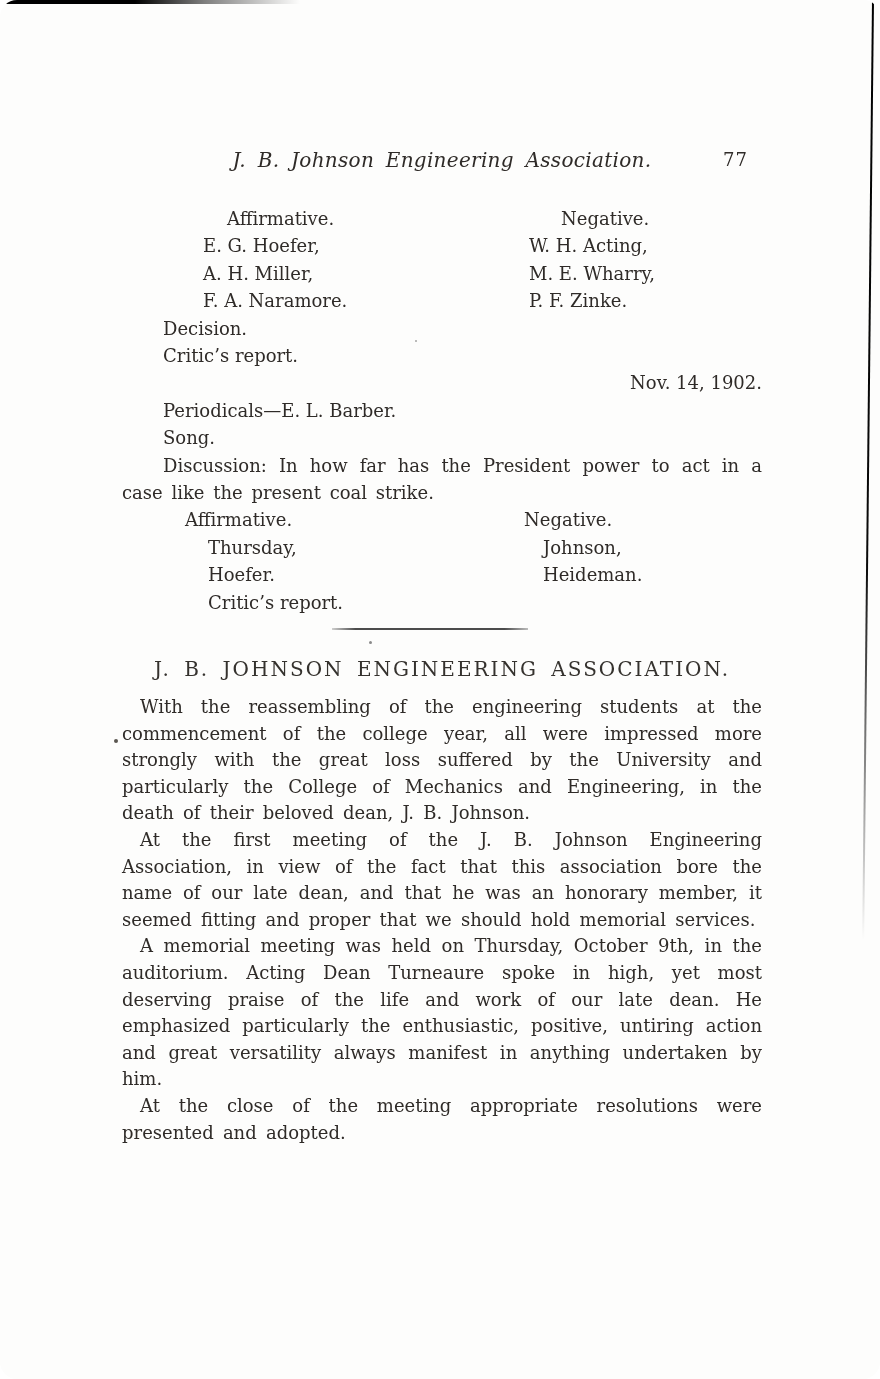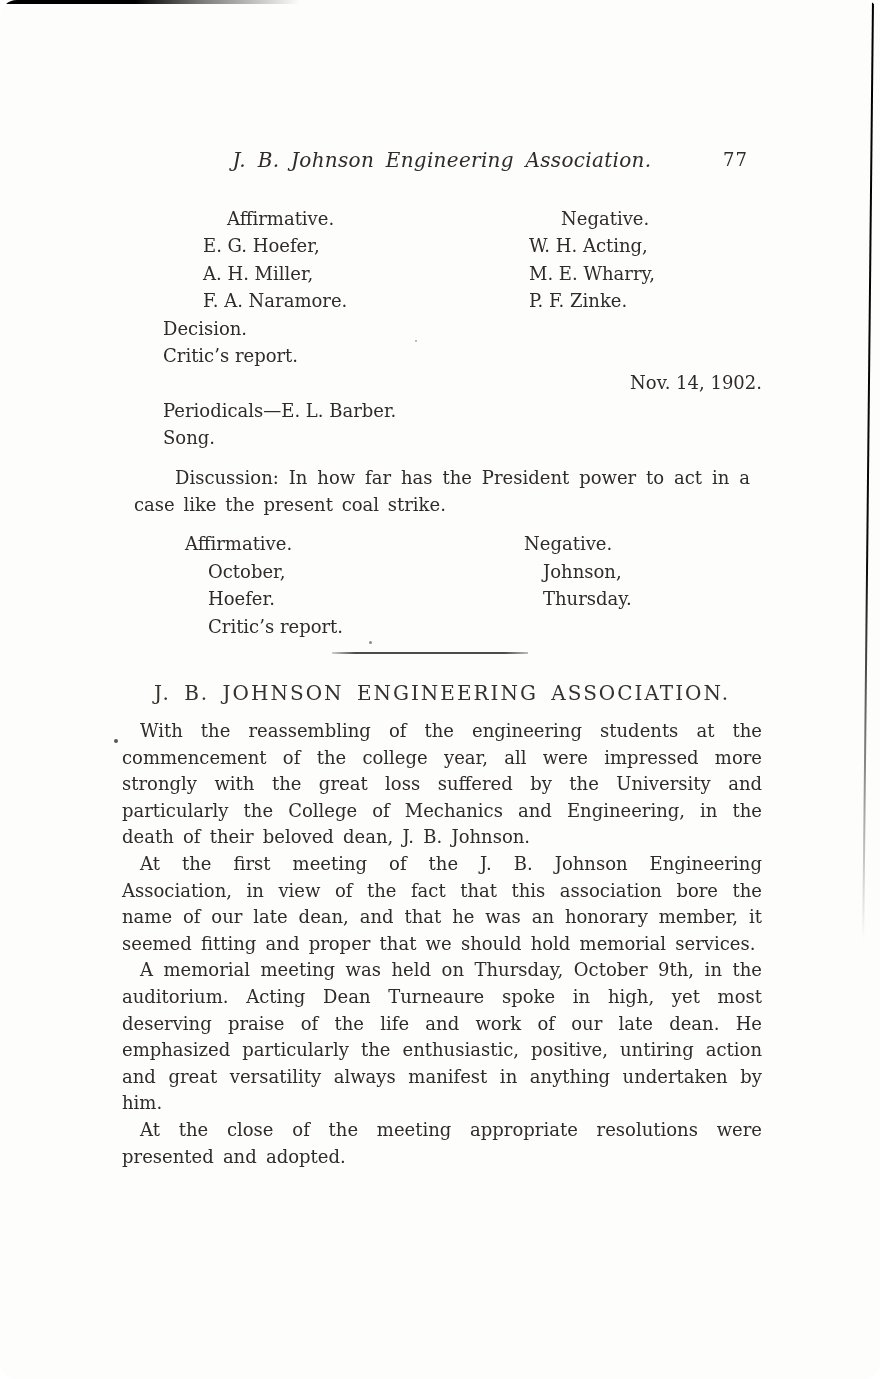--- a/index.html
+++ b/index.html
@@ -71,21 +71,21 @@
   .debate { position: relative; }
   .debate-1 { margin-top: 31px; }
   .debate-1 .col-aff { margin-left: 81px; }
   .debate-1 .col-aff .col-head { margin-left: 24px; }
   .debate-1 .col-neg { position: absolute; left: 407px; top: 0; }
   .debate-1 .col-neg .col-head { margin-left: 32px; }
 
   .minute-line { margin-left: 41px; }
   .minute-line.date { margin-left: 18px; text-align: right; }
   .minute-discussion {
-    margin: 12px;
+    margin: 0;
     text-indent: 41px;
     text-align: justify;
     word-spacing: 3px;
   }
 
   .debate-2 .col-aff { margin-left: 63px; }
   .debate-2 .col-aff .name { margin-left: 23px; }
   .debate-2 .col-neg { position: absolute; left: 402px; top: 0; }
   .debate-2 .col-neg .name { margin-left: 19px; }
 
@@ -155,28 +155,28 @@
       <div class="minute-line">Decision.</div>
       <div class="minute-line">Critic’s report.</div>
       <div class="minute-line date">Nov. 14, 1902.</div>
       <div class="minute-line">Periodicals—E. L. Barber.</div>
       <div class="minute-line">Song.</div>
       <p class="minute-discussion">Discussion: In how far has the President power to act in a case like the present coal strike.</p>
 
       <div class="debate debate-2">
         <div class="col col-aff">
           <div class="col-head">Affirmative.</div>
-          <div class="name">October,</div>
+          <div class="name">Thursday,</div>
           <div class="name">Hoefer.</div>
           <div class="name">Critic’s report.</div>
         </div>
         <div class="col col-neg">
           <div class="col-head">Negative.</div>
           <div class="name">Johnson,</div>
-          <div class="name">Thursday.</div>
+          <div class="name">Heideman.</div>
         </div>
       </div>
 
     </div>
 
     <div class="separator"></div>
 
     <div class="article">
       <h2 class="article-heading">J. B. JOHNSON ENGINEERING ASSOCIATION.</h2>
       <p class="first">With the reassembling of the engineering students at the commencement of the college year, all were impressed more strongly with the great loss suffered by the University and particularly the College of Mechanics and Engineering, in the death of their beloved dean, J. B. Johnson.</p>

